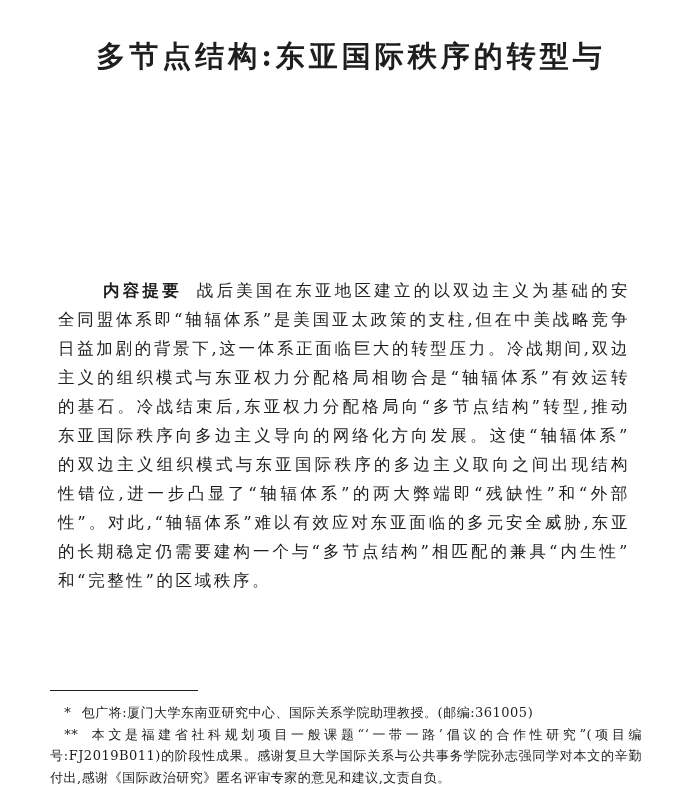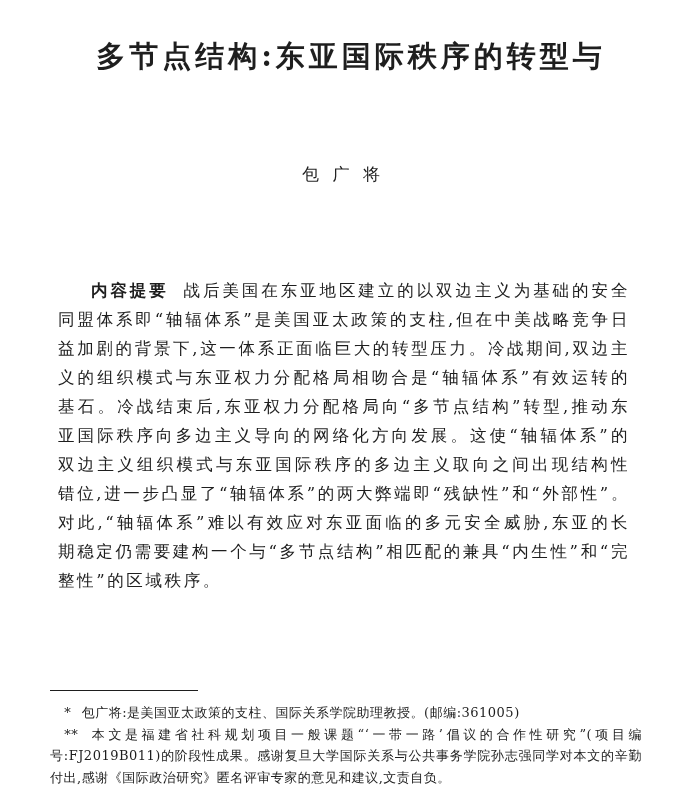--- a/index.html
+++ b/index.html
@@ -56,20 +56,21 @@
     letter-spacing: 2.6px;
   }
   .abstract-para, .kw-para {
     margin: 0;
     text-indent: 2em;
   }
   .sec-label {
     font-family: Liberation Sans, sans-serif;
     font-weight: 700;
     margin-right: 0.9em;
+    margin-left: 12px;
   }
   
   .footnotes {
     position: absolute;
     top: 690px;
     left: 50px;
     width: 592px;
     font-size: 13px;
     line-height: 21.5px;
     text-align: justify;
@@ -91,25 +92,24 @@
 </style>
 </head>
 <body>
 
 <div class="page">
 
   <header class="title-block">
     <div>多节点结构:东亚国际秩序的转型与</div>
   </header>
 
-  <div class="author">包 广 将</div>
 
   <section class="abstract-block">
     <p class="abstract-para"><span class="sec-label">内容提要</span><span>战后美国在东亚地区建立的以双边主义为基础的安全同盟体系即“轴辐体系”是美国亚太政策的支柱,但在中美战略竞争日益加剧的背景下,这一体系正面临巨大的转型压力。冷战期间,双边主义的组织模式与东亚权力分配格局相吻合是“轴辐体系”有效运转的基石。冷战结束后,东亚权力分配格局向“多节点结构”转型,推动东亚国际秩序向多边主义导向的网络化方向发展。这使“轴辐体系”的双边主义组织模式与东亚国际秩序的多边主义取向之间出现结构性错位,进一步凸显了“轴辐体系”的两大弊端即“残缺性”和“外部性”。对此,“轴辐体系”难以有效应对东亚面临的多元安全威胁,东亚的长期稳定仍需要建构一个与“多节点结构”相匹配的兼具“内生性”和“完整性”的区域秩序。</span></p>
   </section>
 
   <footer class="footnotes">
     <div class="fn-rule"></div>
-    <p class="fn-para"><span class="fn-marker">*</span><span>包广将:是美国亚太政策的支柱、国际关系学院助理教授。(邮编:361005)</span></p>
+    <p class="fn-para"><span class="fn-marker">*</span><span>包广将:厦门大学东南亚研究中心、国际关系学院助理教授。(邮编:361005)</span></p>
     <p class="fn-para"><span class="fn-marker">**</span><span>本文是福建省社科规划项目一般课题“‘一带一路’倡议的合作性研究”(项目编号:FJ2019B011)的阶段性成果。感谢复旦大学国际关系与公共事务学院孙志强同学对本文的辛勤付出,感谢《国际政治研究》匿名评审专家的意见和建议,文责自负。</span></p>
   </footer>
 
 </div>
 
 </body></html>

